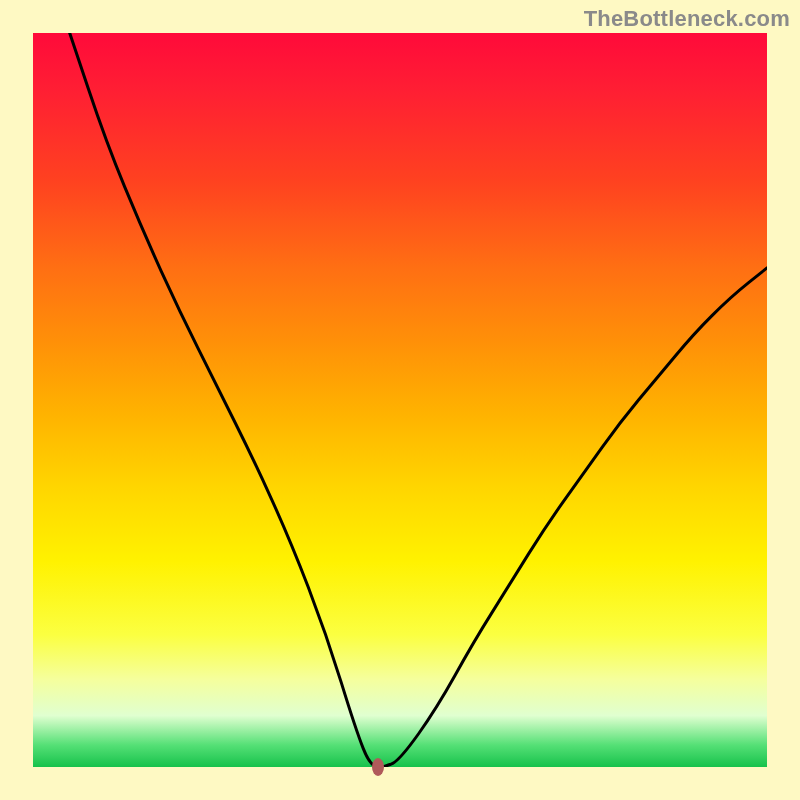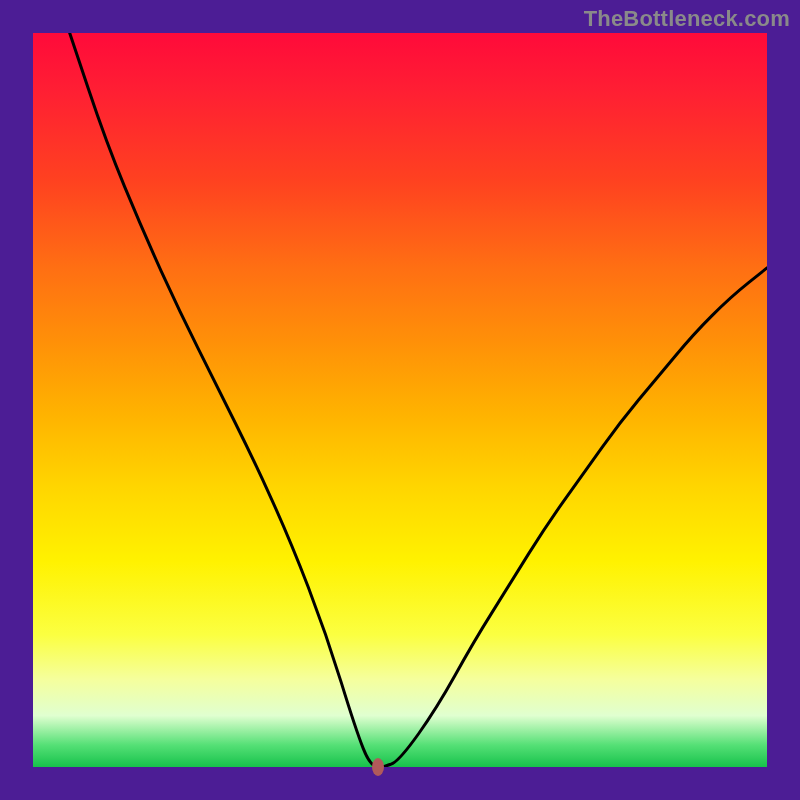--- a/index.html
+++ b/index.html
@@ -7,21 +7,21 @@
     padding: 0;
     width: 800px;
     height: 800px;
     background: #000;
     overflow: hidden;
   }
   .chart-container {
     position: relative;
     width: 800px;
     height: 800px;
-    background: #4c1d95;
+    background: #fef9c3;
   }
   .plot-area {
     position: absolute;
     left: 33px;
     top: 33px;
     width: 734px;
     height: 734px;
     background: linear-gradient(to bottom,
       #ff0a3a 0%,
       #ff1f33 8%,

